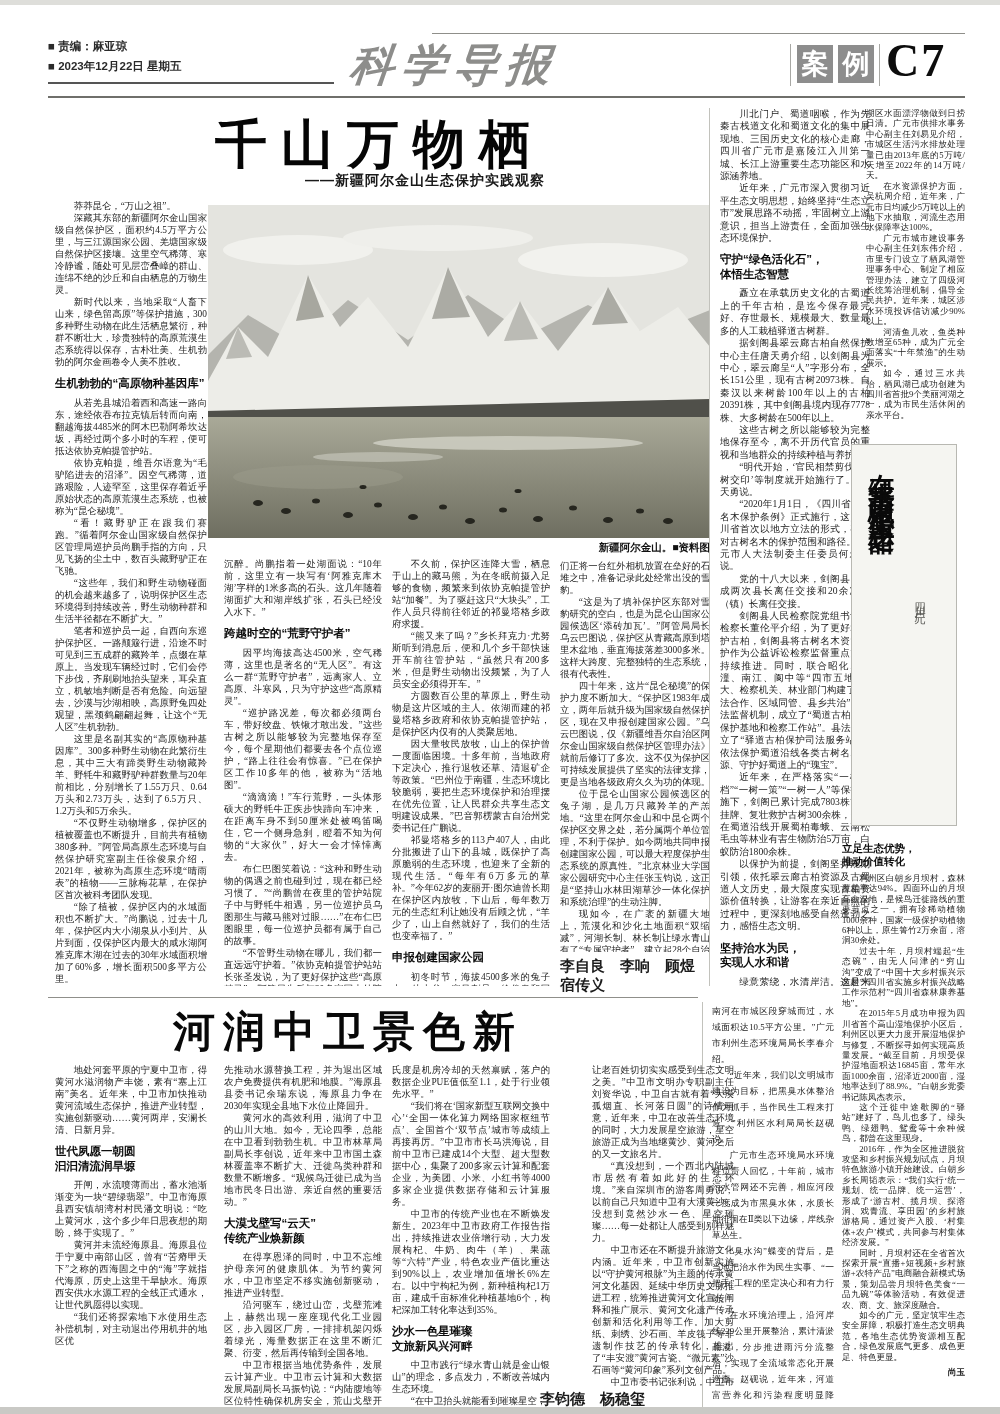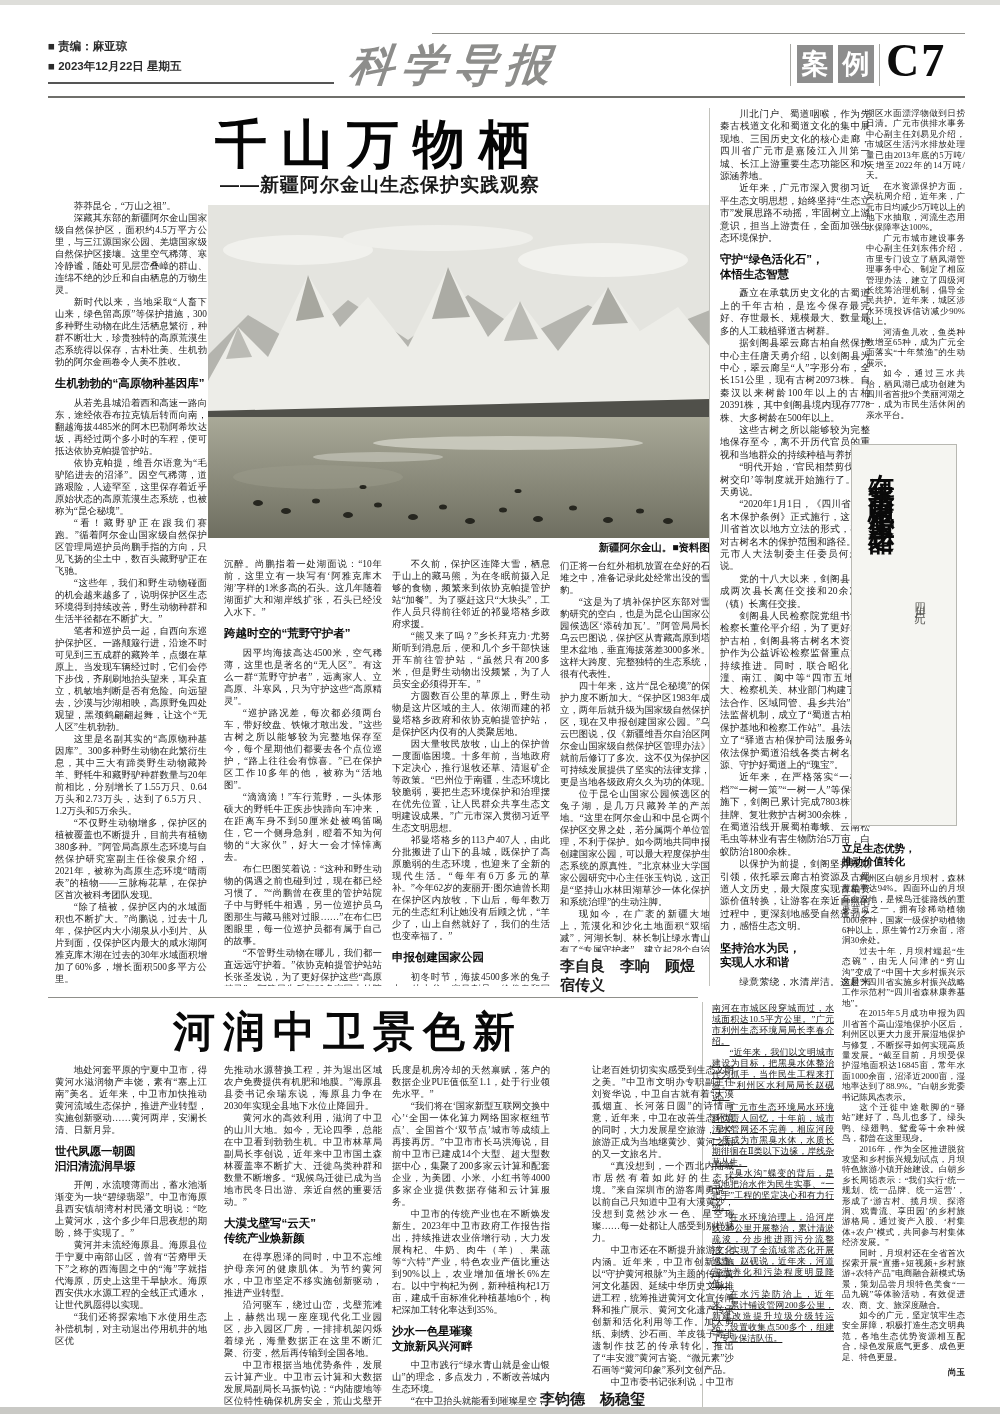--- a/index.html
+++ b/index.html
@@ -17,39 +17,39 @@
         letter-spacing:8px;transform:skewX(-6deg);}
   #top-rule{left:432px;top:33px;width:533px;}
   .secbar{top:44px;width:1px;height:42px;background:#a8a8a4;}
   .secbox{top:45px;width:36px;height:38px;background:#8d8d8d;color:#fff;text-align:center;
           line-height:38px;font-size:27px;font-weight:bold;font-family:"Liberation Sans","DejaVu Sans",sans-serif;}
   #pageno{left:886px;top:34px;font-size:46px;font-weight:bold;letter-spacing:2px;color:#0c0c0c;}
   #head-rule{left:48px;top:96px;width:917px;height:2px;background:#6f6f6b;}
   
   #main-title{left:215px;top:110px;font-family:"Liberation Sans","DejaVu Sans",sans-serif;
               font-size:52px;font-weight:900;letter-spacing:14px;white-space:nowrap;color:#050505;}
-  #main-subtitle{left:215px;top:172px;width:330px;text-align:center;font-family:Liberation Sans, sans-serif;
-                 font-size:19px;font-weight:600;letter-spacing:1px;color:#1a1a1a;}
+  #main-subtitle{left:215px;top:172px;width:330px;text-align:right;font-family:Liberation Sans, sans-serif;
+                 font-size:14px;font-weight:600;letter-spacing:1px;color:#1a1a1a;}
   #bottom-title{left:68px;top:1004px;width:560px;text-align:center;font-size:42px;font-weight:900;
                 letter-spacing:8px;color:#080808;}
   
   #photo{left:208px;top:205px;width:502px;height:333px;background:#dcdcd8;}
   #caption{left:410px;top:541px;width:300px;text-align:right;font-family:"Liberation Sans","DejaVu Sans",sans-serif;
            font-size:10.5px;font-weight:bold;color:#111;}
   
   .col{position:absolute;font-size:9.4px;line-height:12px;text-align:justify;overflow:hidden;}
   .col .b-p{text-indent:2em;}
   .col .b-c{}
   .col .b-h{font-family:"Liberation Sans","DejaVu Sans",sans-serif;font-weight:bold;font-size:11.5px;
             line-height:14.5px;margin:8px 0 6px;white-space:pre-line;color:#0d0d0d;text-indent:0;}
   .col .b-by{text-align:right;font-weight:bold;font-family:Liberation Sans, sans-serif;margin-top:5px;}
   .col-g1{font-size:9.6px;line-height:12.4px;}
   .narrow{font-size:8.6px;line-height:10.4px;}
   .narrow .b-h{font-size:10.5px;line-height:13px;margin:6px 0 5px;}
-  .n2{font-size:8.8px;line-height:11px;text-decoration:underline;}
+  .n2{font-size:8.8px;line-height:16px;}
   .byline-abs{position:absolute;text-align:left;font-weight:bold;
               font-family:"Liberation Sans","DejaVu Sans",sans-serif;font-size:15px;}
   
   #sidebox{left:851px;top:444px;width:106px;height:382px;background:#f5f5f1;border:1px solid #b8b8b2;box-sizing:border-box;}
   #sidebox-title{position:absolute;left:12px;top:8px;writing-mode:vertical-rl;font-size:26px;font-weight:900;
                  letter-spacing:5px;color:#0a0a0a;font-family:"Liberation Serif","DejaVu Serif",serif;}
   #sidebox-loc{position:absolute;left:60px;top:148px;writing-mode:vertical-rl;font-size:11.5px;
                letter-spacing:4px;color:#5a5a56;}
   #edge-bottom{left:0;top:1407px;width:1000px;height:7px;background:#c9c9c5;}
   #edge-top{left:0;top:0;width:1000px;height:5px;background:#dededa;}
@@ -148,21 +148,21 @@
       <div class="b-p">因平均海拔高达4500米，空气稀薄，这里也是著名的“无人区”。有这么一群“荒野守护者”，远离家人、立高原、斗寒风，只为守护这些“高原精灵”。</div>
       <div class="b-p">“巡护路况差，每次都必须两台车，带好绞盘、铁锹才敢出发。”这些古树之所以能够较为完整地保存至今，每个星期他们都要去各个点位巡护，“路上往往会有惊喜。”已在保护区工作10多年的他，被称为“活地图”。</div>
       <div class="b-p">“滴滴滴！”车行荒野，一头体形硕大的野牦牛正疾步快蹄向车冲来，在距离车身不到50厘米处被鸣笛喝住，它一个侧身急刹，瞪着不知为何物的“大家伙”，好大一会才悻悻离去。</div>
       <div class="b-p">布仁巴图笑着说：“这种和野生动物的偶遇之前也碰到过，现在都已经习惯了。”“尚鹏曾在夜里的管护站院子中与野牦牛相遇，另一位巡护员乌图那生与藏马熊对过眼……”在布仁巴图眼里，每一位巡护员都有属于自己的故事。</div>
       <div class="b-p">“不管野生动物在哪儿，我们都一直远远守护着。”依协克帕提管护站站长张圣发说，为了更好保护这些“高原精灵”，阿管局先后与20多家国内外院所和科研机构开展了50多项研究工作，开展3次综合科考，为生态系统恢复趋势、动物种群数量变化、植被面积增减等提供监测数据。</div>
     </div>
   <div class="col" style="left:392px;top:558px;width:158px;height:428px;">
       <div class="b-p">不久前，保护区连降大雪，栖息于山上的藏马熊，为在冬眠前摄入足够的食物，频繁来到依协克帕提管护站“加餐”。为了驱赶这只“大块头”，工作人员只得前往邻近的祁曼塔格乡政府求援。</div>
       <div class="b-p">“熊又来了吗？”乡长拜克力·尤努斯听到消息后，便和几个乡干部快速开车前往管护站，“虽然只有200多米，但是野生动物出没频繁，为了人员安全必须得开车。”</div>
       <div class="b-p">方圆数百公里的草原上，野生动物是这片区域的主人。依湖而建的祁曼塔格乡政府和依协克帕提管护站，是保护区内仅有的人类聚居地。</div>
-      <div class="b-p">因大量牧民放牧，山上的保护曾一度面临困境。十多年前，当地政府下定决心，推行退牧还草、清退矿企等政策。“巴州位于南疆，生态环境比较脆弱，要把生态环境保护和治理摆在优先位置，让人民群众共享生态文明建设成果。”广元市深入贯彻习近平生态文明思想。</div>
+      <div class="b-p">因大量牧民放牧，山上的保护曾一度面临困境。十多年前，当地政府下定决心，推行退牧还草、清退矿企等政策。“巴州位于南疆，生态环境比较脆弱，要把生态环境保护和治理摆在优先位置，让人民群众共享生态文明建设成果。”巴音郭楞蒙古自治州党委书记任广鹏说。</div>
       <div class="b-p">祁曼塔格乡的113户407人，由此分批搬进了山下的县城，既保护了高原脆弱的生态环境，也迎来了全新的现代生活。“每年有6万多元的草补。”今年62岁的麦丽开·图尔迪曾长期在保护区内放牧，下山后，每年数万元的生态红利让她没有后顾之忧，“羊少了，山上自然就好了，我们的生活也变幸福了。”</div>
       <div class="b-h">申报创建国家公园</div>
       <div class="b-p">初冬时节，海拔4500多米的兔子山一处山谷，寒风刺骨。徐俊泉和同事</div>
     </div>
   <div class="col" style="left:560px;top:560px;width:150px;height:392px;">
       <div class="b-c">们正将一台红外相机放置在垒好的石堆之中，准备记录此处经常出没的雪豹。</div>
       <div class="b-p">“这是为了填补保护区东部对雪豹研究的空白，也是为昆仑山国家公园候选区‘添砖加瓦’。”阿管局局长乌云巴图说，保护区从青藏高原到塔里木盆地，垂直海拔落差3000多米。这样大跨度、完整独特的生态系统，很有代表性。</div>
       <div class="b-p">四十年来，这片“昆仑秘境”的保护力度不断加大。“保护区1983年成立，两年后就升级为国家级自然保护区，现在又申报创建国家公园。”乌云巴图说，仅《新疆维吾尔自治区阿尔金山国家级自然保护区管理办法》就前后修订了多次。这不仅为保护区可持续发展提供了坚实的法律支撑，更是当地各级政府久久为功的体现。</div>
       <div class="b-p">位于昆仑山国家公园候选区的兔子湖，是几万只藏羚羊的产羔地。“这里在阿尔金山和中昆仑两个保护区交界之处，若分属两个单位管理，不利于保护。如今两地共同申报创建国家公园，可以最大程度保护生态系统的原真性。”北京林业大学国家公园研究中心主任张玉钧说，这正是“坚持山水林田湖草沙一体化保护和系统治理”的生动注脚。</div>
       <div class="b-p">现如今，在广袤的新疆大地上，荒漠化和沙化土地面积“双缩减”，河湖长制、林长制让绿水青山有了“专属守护者”，建立起28个自治区级以上自然保护区，约占全区面积10%，为保护野生动植物、维护生物多样性撑起了一把把绿色“保护伞”。</div>

